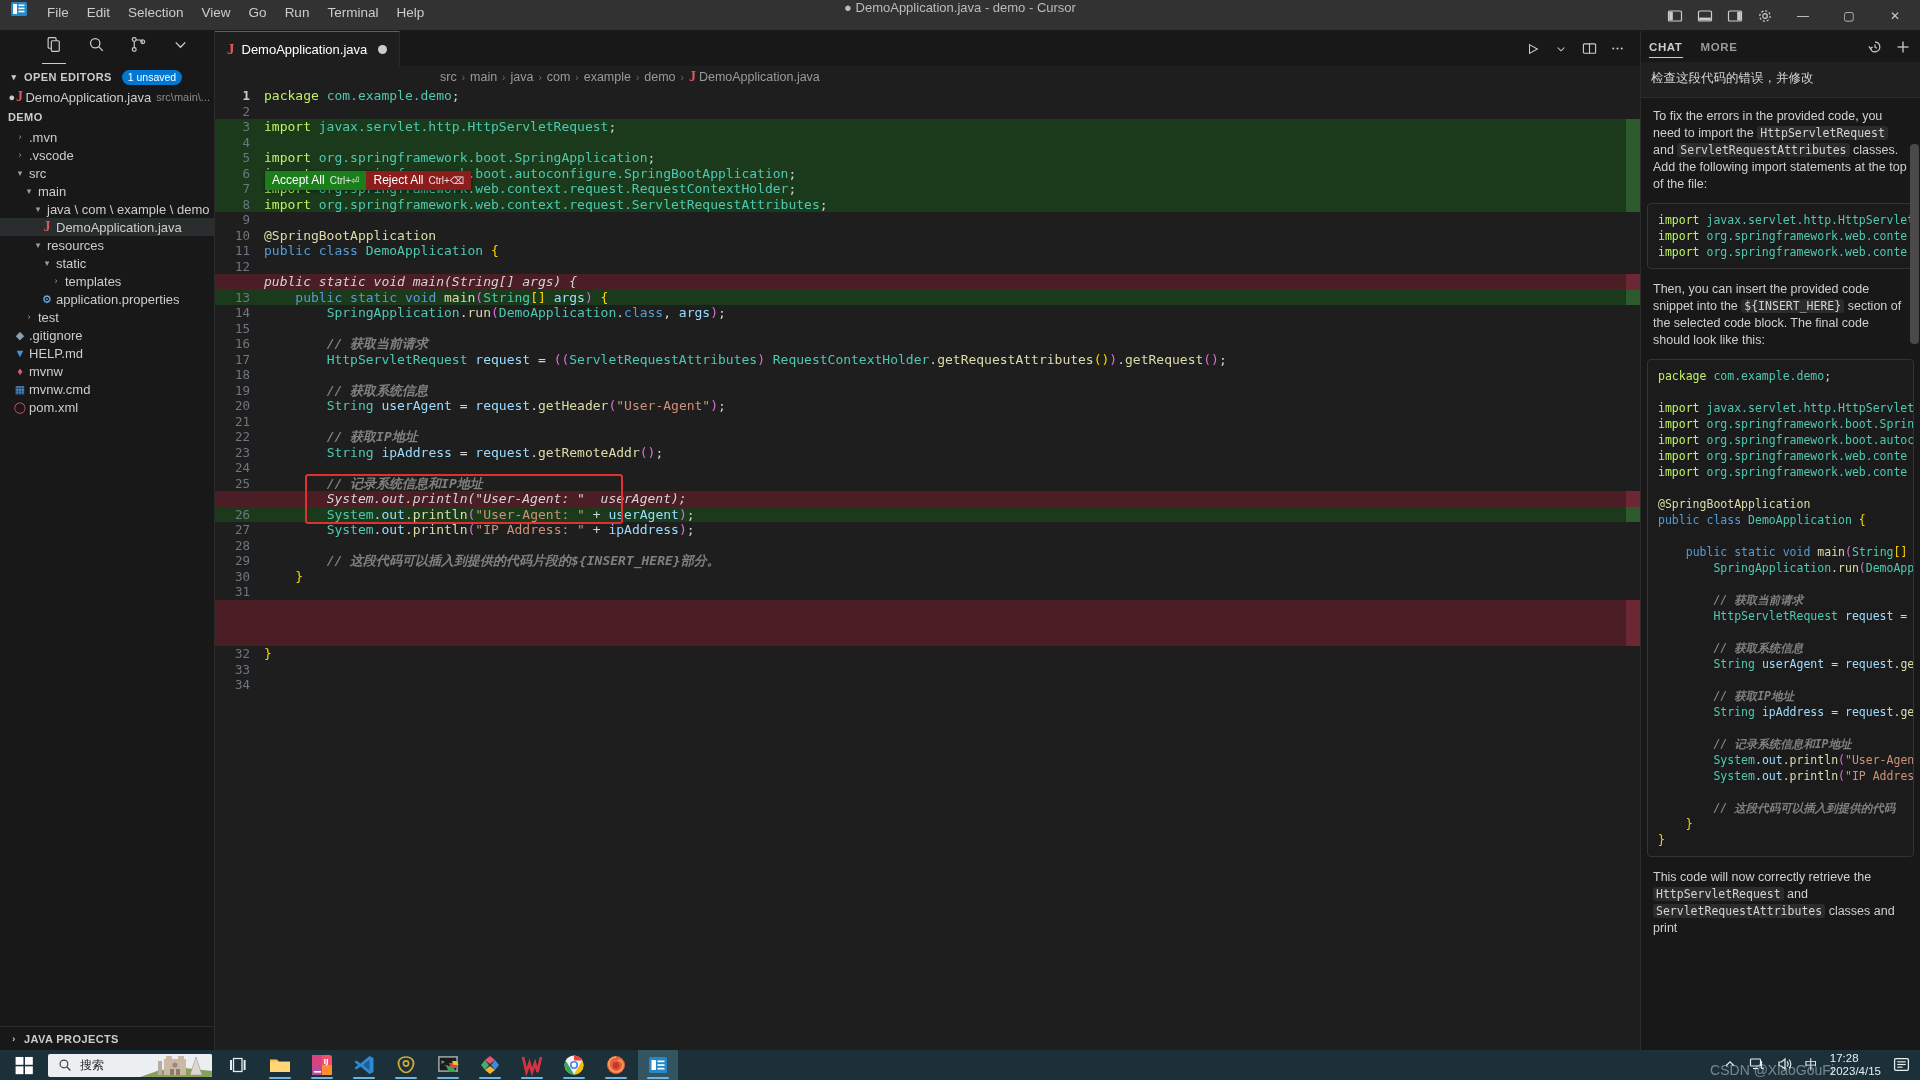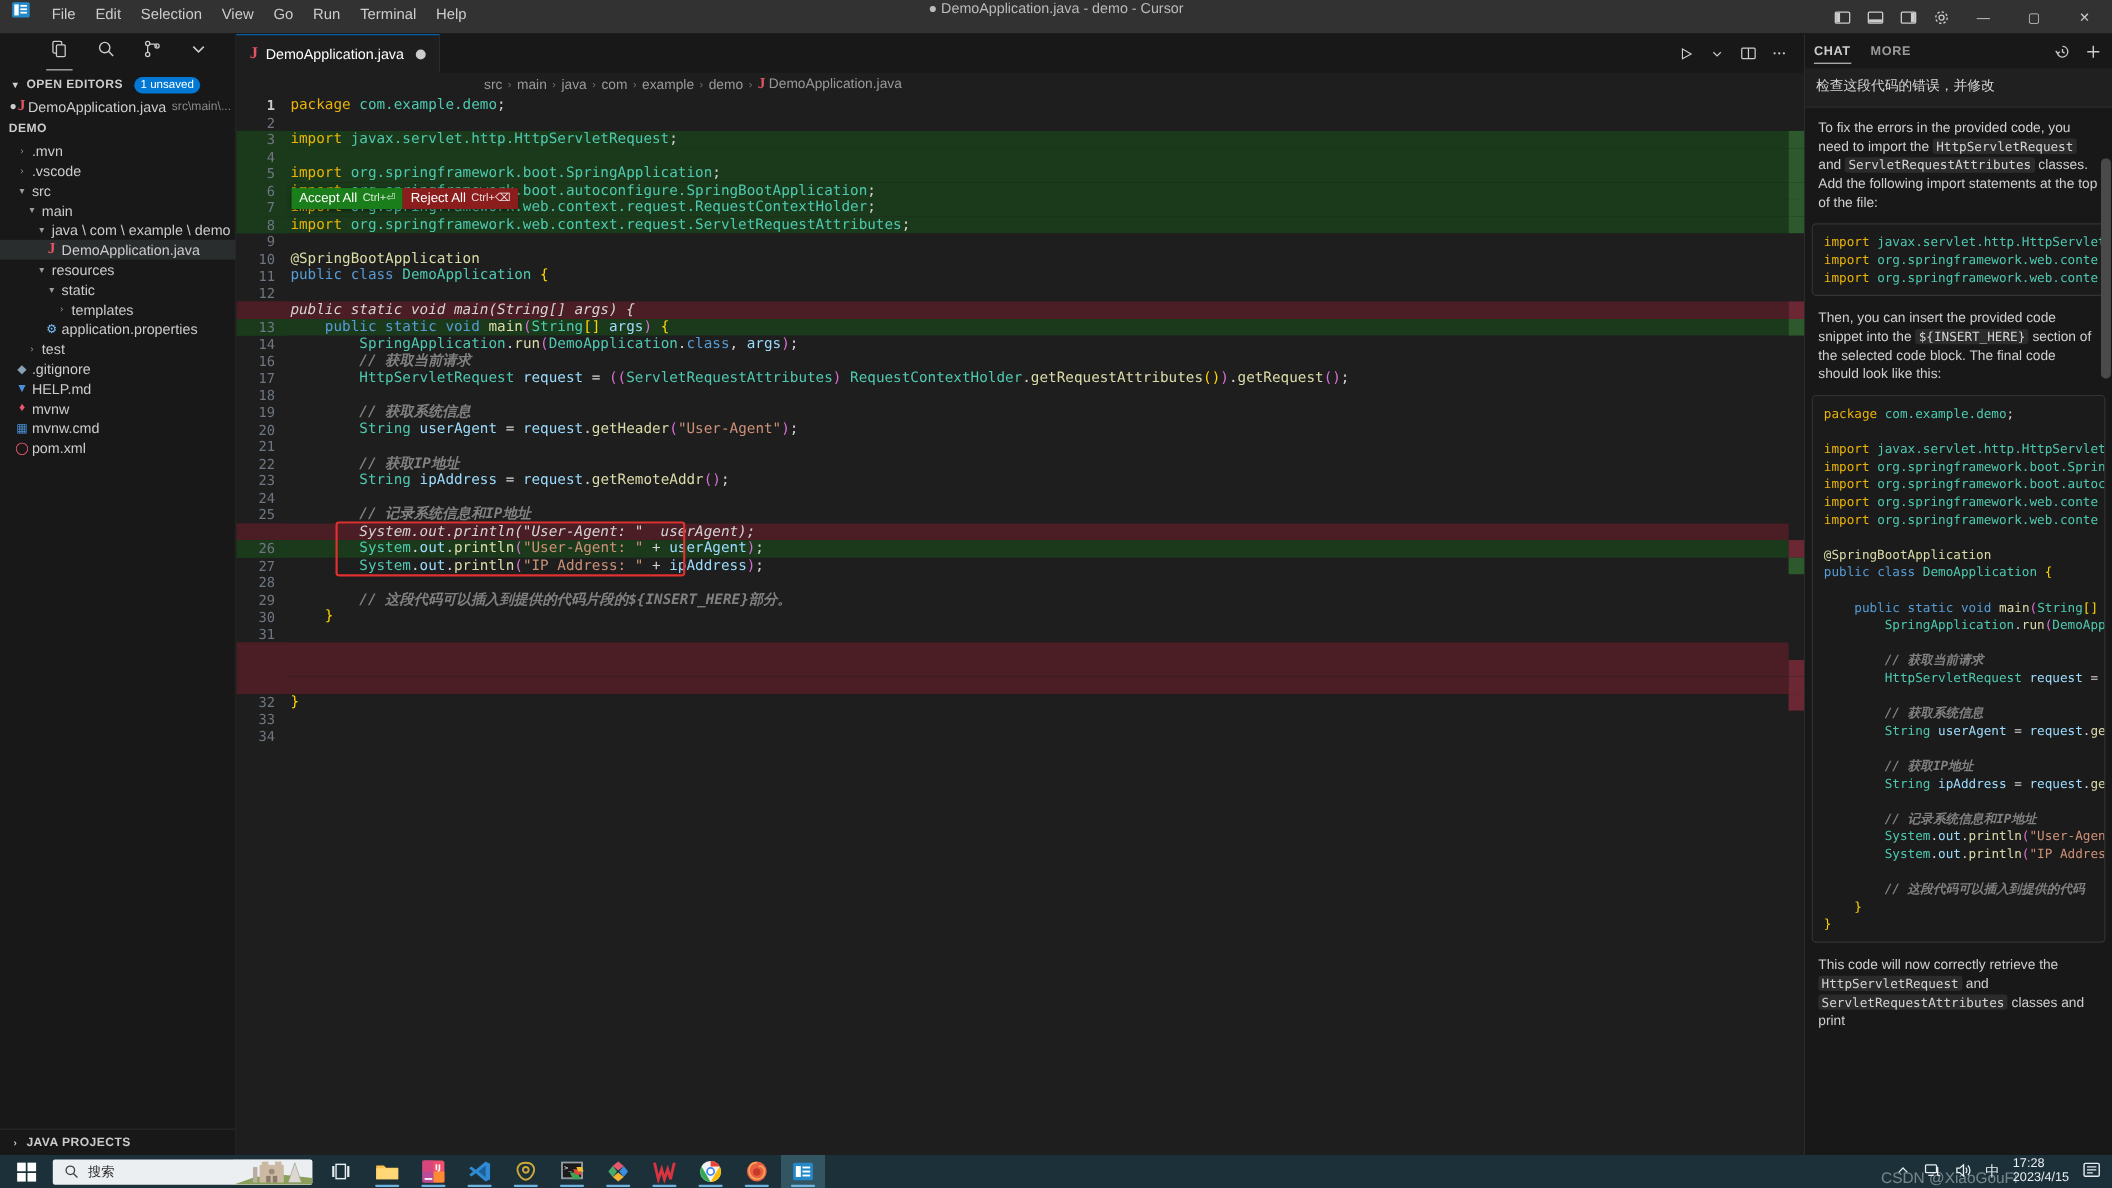--- a/index.html
+++ b/index.html
@@ -111,21 +111,21 @@
   .cl.del { background:#4b1d24; }
   .cl.del .ctext { font-style:italic; }
   
   .cl.add::before, .cl.del::before { content:""; position:absolute; left:0; top:0; bottom:0; width:46px; }
   .cl.add::before { background:#1b3a1b; }
   .cl.del::before { background:#4b1d24; }
   .gut { position:relative; z-index:2; }
   .ctext { position:relative; z-index:2; }
 
   
-  .k  { color:#eab308; }   
+  .k  { color:#bef264; }   
   .kb { color:#569cd6; }   
   .ty { color:#4ec9b0; }
   .cls{ color:#4ec9b0; }
   .fn { color:#dcdcaa; }
   .st { color:#ce9178; }
   .cmg{ color:#808080; font-style:italic;font-weight:bold; }
   .an { color:#dcdcaa; }
   .va { color:#9cdcfe; }
   .pn { color:#ffd700; }
   .pn2{ color:#da70d6; }
@@ -180,21 +180,21 @@
   .chat-code .cline { white-space:pre; }
   .chat-scroll { position:absolute; right:1px; top:46px; width:9px; height:200px; background:#4a4a4a; border-radius:4px;}
 
   
   .taskbar {
     position:absolute; left:0; bottom:0; width:1920px; height:30px; background:#1c3039;
     display:flex; align-items:center; z-index:100;
   }
   .tb-start { width:48px; height:30px; display:flex; align-items:center; justify-content:center; cursor:pointer;}
   .search-box {
-    width:236px; height:23px; background:#eceff1; border-radius:2px; display:flex; align-items:center;
+    width:164px; height:23px; background:#eceff1; border-radius:2px; display:flex; align-items:center;
     gap:8px; padding-left:10px; color:#2b2b2b; font-size:12px; position:relative; overflow:hidden; cursor:text;
   }
   .search-img { position:absolute; right:0; top:0; width:72px; height:23px; }
   .tb-icons { display:flex; align-items:center; gap:2px; margin-left:6px; }
   .tb-ic { width:40px; height:30px; display:flex; align-items:center; justify-content:center; position:relative; cursor:pointer;}
   .tb-ic.run::after { content:""; position:absolute; bottom:1px; left:9px; right:9px; height:2px; background:#6fb3e0; border-radius:1px;}
   .tb-ic.active { background:#335561; }
   .tray { margin-left:auto; display:flex; align-items:center; gap:12px; padding-right:10px; color:#e8eef1; font-size:11.5px;}
   .clock { text-align:left; line-height:13px; font-size:11.5px; cursor:default;}
   .watermark {
@@ -441,20 +441,21 @@
             <div class="cl add"><span class="gut">6</span><span class="ctext"><span class="k">import</span> <span class="ty">org.springframework.boot.autoconfigure.SpringBootApplication</span><span class="pl">;</span></span></div>
             <div class="cl add"><span class="gut">7</span><span class="ctext"><span class="k">import</span> <span class="ty">org.springframework.web.context.request.RequestContextHolder</span><span class="pl">;</span></span></div>
             <div class="cl add"><span class="gut">8</span><span class="ctext"><span class="k">import</span> <span class="ty">org.springframework.web.context.request.ServletRequestAttributes</span><span class="pl">;</span></span></div>
             <div class="cl"><span class="gut">9</span><span class="ctext"></span></div>
             <div class="cl"><span class="gut">10</span><span class="ctext"><span class="an">@SpringBootApplication</span></span></div>
             <div class="cl"><span class="gut">11</span><span class="ctext"><span class="kb">public</span> <span class="kb">class</span> <span class="cls">DemoApplication</span> <span class="pn">{</span></span></div>
             <div class="cl"><span class="gut">12</span><span class="ctext"></span></div>
             <div class="cl del"><span class="gut"></span><span class="ctext"><span class="pl">public static void main(String[] args) {</span></span></div>
             <div class="cl add"><span class="gut">13</span><span class="ctext">    <span class="kb">public</span> <span class="kb">static</span> <span class="kb">void</span> <span class="fn">main</span><span class="pn2">(</span><span class="cls">String</span><span class="pn">[]</span> <span class="va">args</span><span class="pn2">)</span> <span class="pn">{</span></span></div>
             <div class="cl"><span class="gut">14</span><span class="ctext">        <span class="cls">SpringApplication</span><span class="pl">.</span><span class="fn">run</span><span class="pn2">(</span><span class="cls">DemoApplication</span><span class="pl">.</span><span class="kb">class</span><span class="pl">,</span> <span class="va">args</span><span class="pn2">)</span><span class="pl">;</span></span></div>
+            <div class="cl"><span class="gut">15</span><span class="ctext"></span></div>
             <div class="cl"><span class="gut">16</span><span class="ctext">        <span class="cmg">// 获取当前请求</span></span></div>
             <div class="cl"><span class="gut">17</span><span class="ctext">        <span class="cls">HttpServletRequest</span> <span class="va">request</span> <span class="pl">=</span> <span class="pn2">((</span><span class="cls">ServletRequestAttributes</span><span class="pn2">)</span> <span class="cls">RequestContextHolder</span><span class="pl">.</span><span class="fn">getRequestAttributes</span><span class="pn">()</span><span class="pn2">)</span><span class="pl">.</span><span class="fn">getRequest</span><span class="pn2">()</span><span class="pl">;</span></span></div>
             <div class="cl"><span class="gut">18</span><span class="ctext"></span></div>
             <div class="cl"><span class="gut">19</span><span class="ctext">        <span class="cmg">// 获取系统信息</span></span></div>
             <div class="cl"><span class="gut">20</span><span class="ctext">        <span class="cls">String</span> <span class="va">userAgent</span> <span class="pl">=</span> <span class="va">request</span><span class="pl">.</span><span class="fn">getHeader</span><span class="pn2">(</span><span class="st">"User-Agent"</span><span class="pn2">)</span><span class="pl">;</span></span></div>
             <div class="cl"><span class="gut">21</span><span class="ctext"></span></div>
             <div class="cl"><span class="gut">22</span><span class="ctext">        <span class="cmg">// 获取IP地址</span></span></div>
             <div class="cl"><span class="gut">23</span><span class="ctext">        <span class="cls">String</span> <span class="va">ipAddress</span> <span class="pl">=</span> <span class="va">request</span><span class="pl">.</span><span class="fn">getRemoteAddr</span><span class="pn2">()</span><span class="pl">;</span></span></div>
             <div class="cl"><span class="gut">24</span><span class="ctext"></span></div>
             <div class="cl"><span class="gut">25</span><span class="ctext">        <span class="cmg">// 记录系统信息和IP地址</span></span></div>

